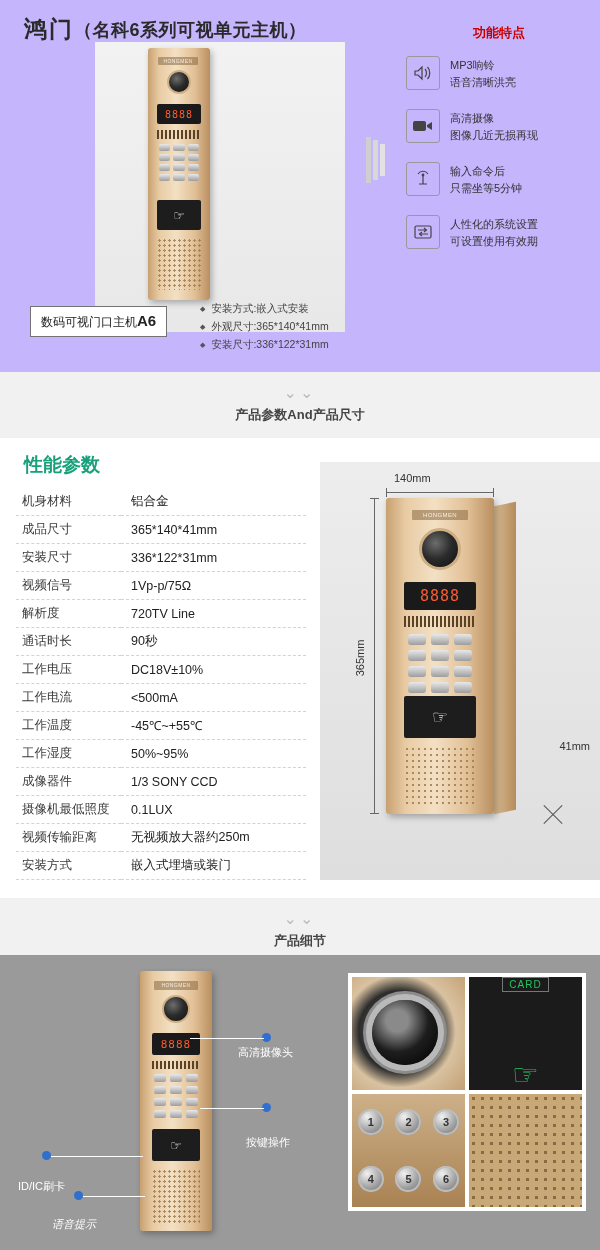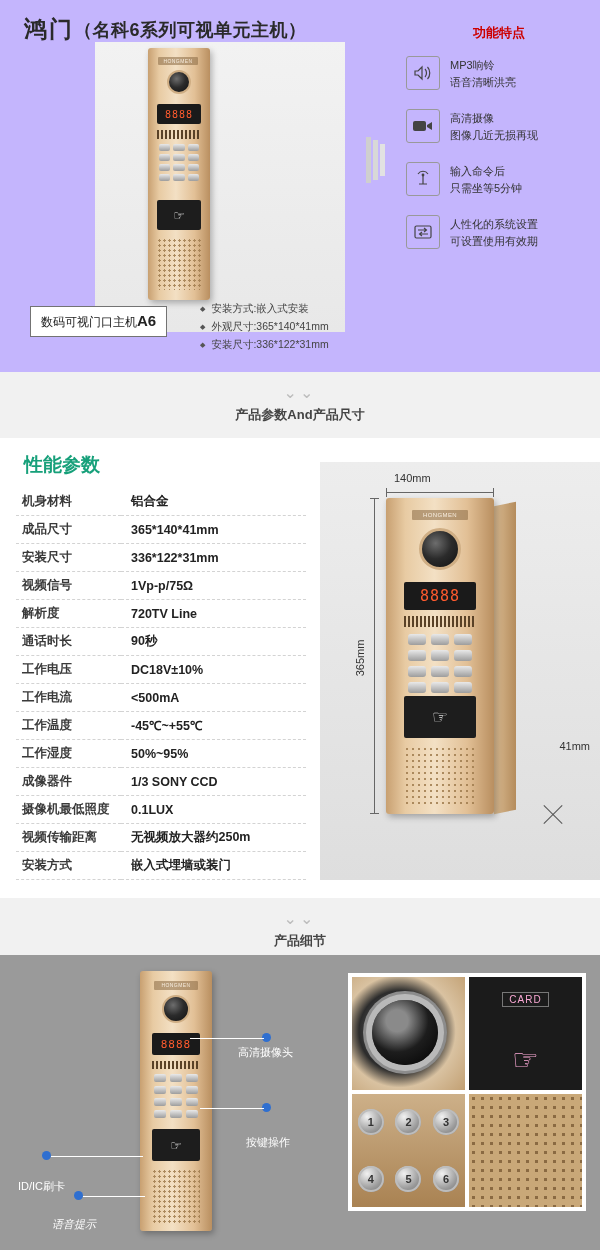--- a/index.html
+++ b/index.html
@@ -154,21 +154,20 @@
   .band { background: #f1f1f1; height: 66px; position: relative; }
 
   
   .params-sec { position: relative; height: 460px; padding-top: 8px; }
   .params-sec h2 {
     color: #17a07a; font-size: 19px; margin: 6px 0 10px 24px; font-weight: bold;
   }
   table.params {
     margin-left: 16px; width: 290px; border-collapse: collapse;
     font-size: 12.5px;
-    font-weight: bold;
   }
   table.params td {
     padding: 5px 4px 5px 6px; border-bottom: 1px dashed #d3d3d3; color: #333;
   }
   table.params td.k { width: 105px; color: #3a3a3a; }
   table.params td.v { color: #222; padding-left: 10px; }
 
   .render-panel {
     position: absolute; right: 0; top: 24px;
     width: 280px; height: 418px;
@@ -235,21 +234,21 @@
     background: #fff; padding: 4px;
     display: grid; grid-template-columns: 1fr 1fr; grid-template-rows: 1fr 1fr; gap: 4px;
   }
   .ph { position: relative; overflow: hidden; }
   .ph1 { background: radial-gradient(circle at 42% 48%, #9d9d9d 0 14%, #6f6f6f 16%, #4a4a4a 30%, #2c2c2c 46%, #d9c2a1 64%, #c2a073 100%); }
   .ph1::after{
     content:""; position:absolute; left: 18%; top: 20%; width: 58%; height: 58%;
     border-radius:50%; background: radial-gradient(circle at 38% 32%, #8a8a8a 0 18%, #1d1d1d 52%, #000 100%);
     box-shadow: 0 0 0 6px #b9b9b9, 0 0 0 9px #8c8c8c;
   }
-  .ph2 { background:#1b1b1b; display:flex; align-items:center; justify-content:center; flex-direction:column; color:#f9a8d4;gap:32px; }
+  .ph2 { background:#1b1b1b; display:flex; align-items:center; justify-content:space-between; flex-direction:column; color:#22c55e;gap:32px; }
   .ph2 .card-label { font-size: 10px; letter-spacing:1px; border:1px solid #777; padding:1px 6px; margin-bottom:6px;}
   .ph2 .hand { font-size: 30px; line-height: 1; }
   .ph3 { background: linear-gradient(180deg,#cdb089,#a98252); display:grid; grid-template-columns:repeat(3,1fr); grid-template-rows:repeat(2,1fr); place-items:center; }
   .ph3 b {
     width: 26px; height: 26px; border-radius: 50%;
     background: radial-gradient(circle at 35% 30%, #f2f2f2, #9a9a9a 60%, #6d6d6d 100%);
     color:#333; font-size: 11px; display:flex; align-items:center; justify-content:center;
     box-shadow: inset 0 0 0 2px #bdbdbd;
   }
   .ph4 { background-color:#c9a878; background-image: radial-gradient(#8a6a42 1.6px, transparent 1.8px); background-size: 9px 9px; }

